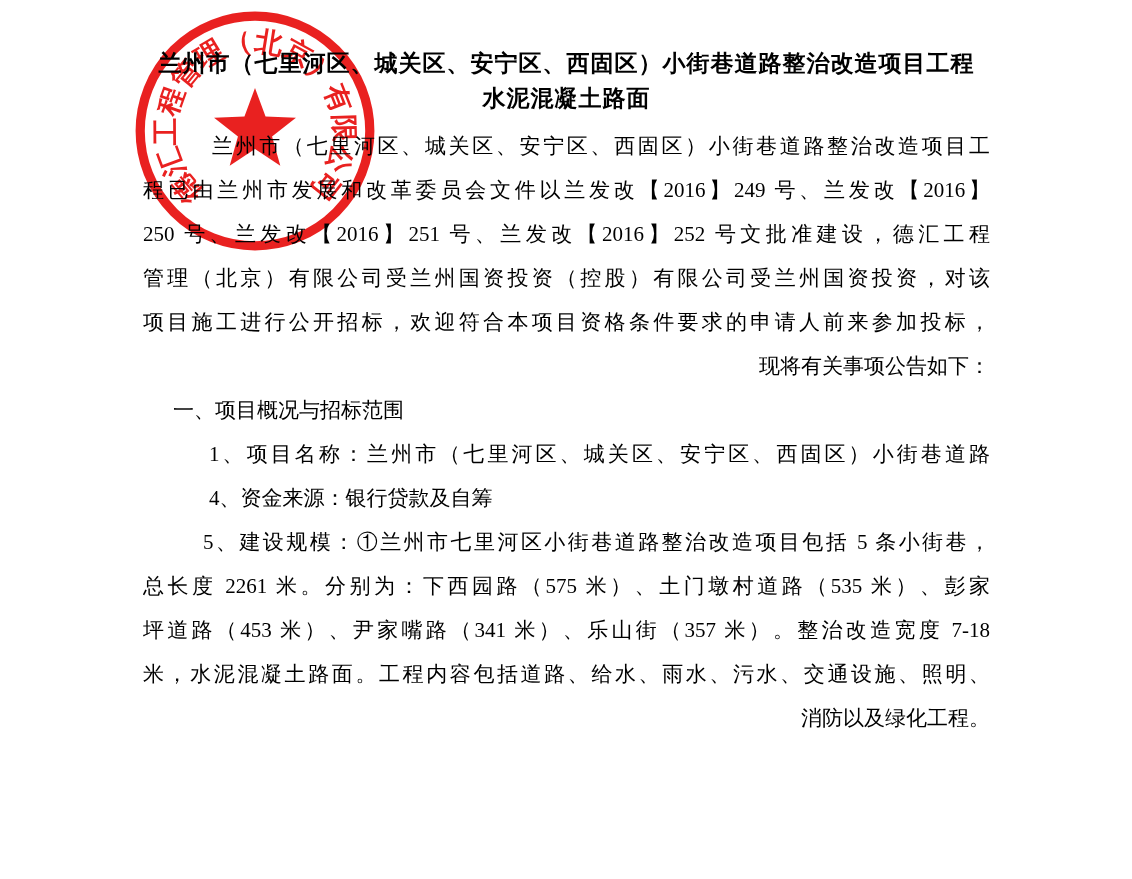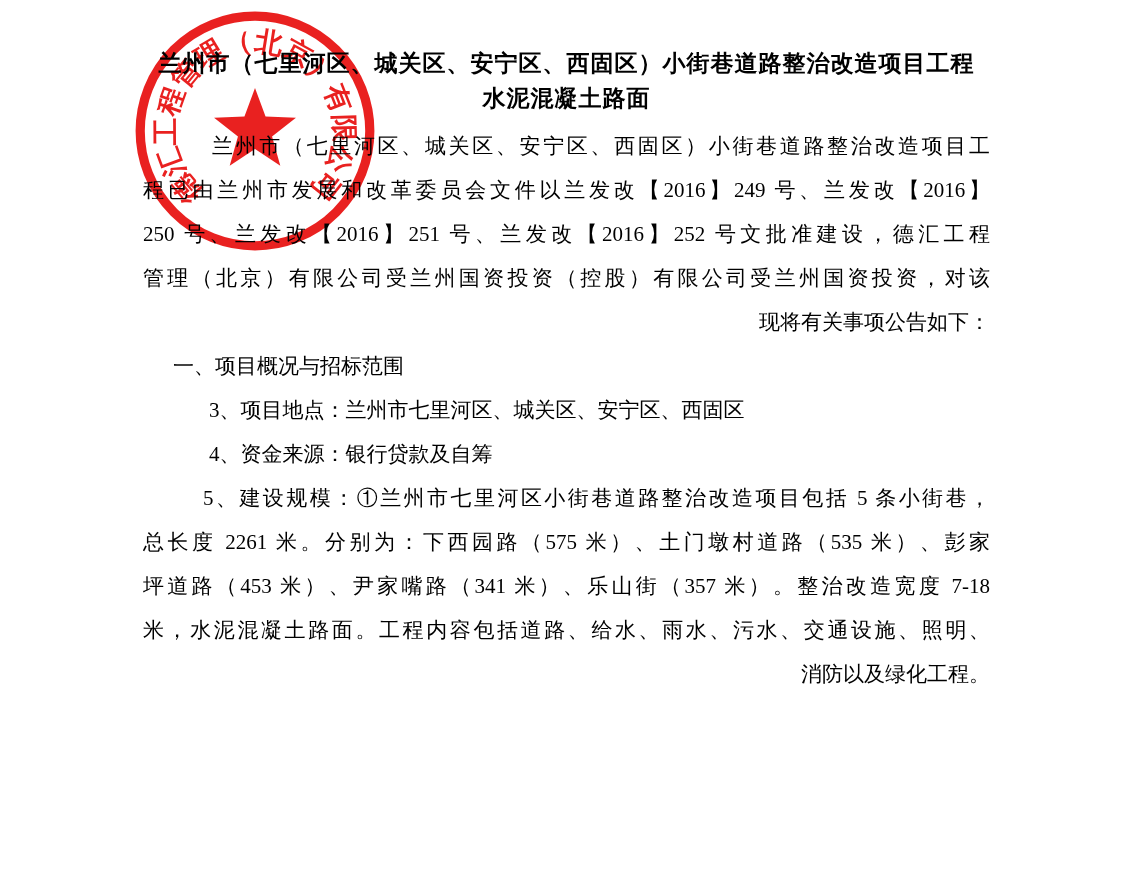--- a/index.html
+++ b/index.html
@@ -73,23 +73,24 @@
 <div class="page">
 
   <div class="content">
     <div class="title-line">兰州市（七里河区、城关区、安宁区、西固区）小街巷道路整治改造项目工程</div>
     <div class="title-line">水泥混凝土路面</div>
     <div class="body-lines">
         <div class="line ind-para justify">兰州市（七里河区、城关区、安宁区、西固区）小街巷道路整治改造项目工</div>
         <div class="line ind-none justify">程已由兰州市发展和改革委员会文件以兰发改【2016】249 号、兰发改【2016】</div>
         <div class="line ind-none justify">250 号、兰发改【2016】251 号、兰发改【2016】252 号文批准建设，德汇工程</div>
         <div class="line ind-none justify">管理（北京）有限公司受兰州国资投资（控股）有限公司受兰州国资投资，对该</div>
+        <div class="line ind-none justify">项目施工进行公开招标，欢迎符合本项目资格条件要求的申请人前来参加投标，</div>
         <div class="line ind-none">现将有关事项公告如下：</div>
         <div class="line ind-head bold">一、项目概况与招标范围</div>
-        <div class="line ind-item">3、项目地点：兰州市七里河区、城关区、安宁区、西固区</div>
+        <div class="line ind-item justify">1、项目名称：兰州市（七里河区、城关区、安宁区、西固区）小街巷道路</div>
         <div class="line ind-item">4、资金来源：银行贷款及自筹</div>
         <div class="line ind-item5 justify">5、建设规模：①兰州市七里河区小街巷道路整治改造项目包括 5 条小街巷，</div>
         <div class="line ind-none justify">总长度 2261 米。分别为：下西园路（575 米）、土门墩村道路（535 米）、彭家</div>
         <div class="line ind-none justify">坪道路（453 米）、尹家嘴路（341 米）、乐山街（357 米）。整治改造宽度 7-18</div>
         <div class="line ind-none justify">米，水泥混凝土路面。工程内容包括道路、给水、雨水、污水、交通设施、照明、</div>
         <div class="line ind-none">消防以及绿化工程。</div>
       </div>
   </div>
 
   <svg class="stamp" viewBox="0 0 240 240">

